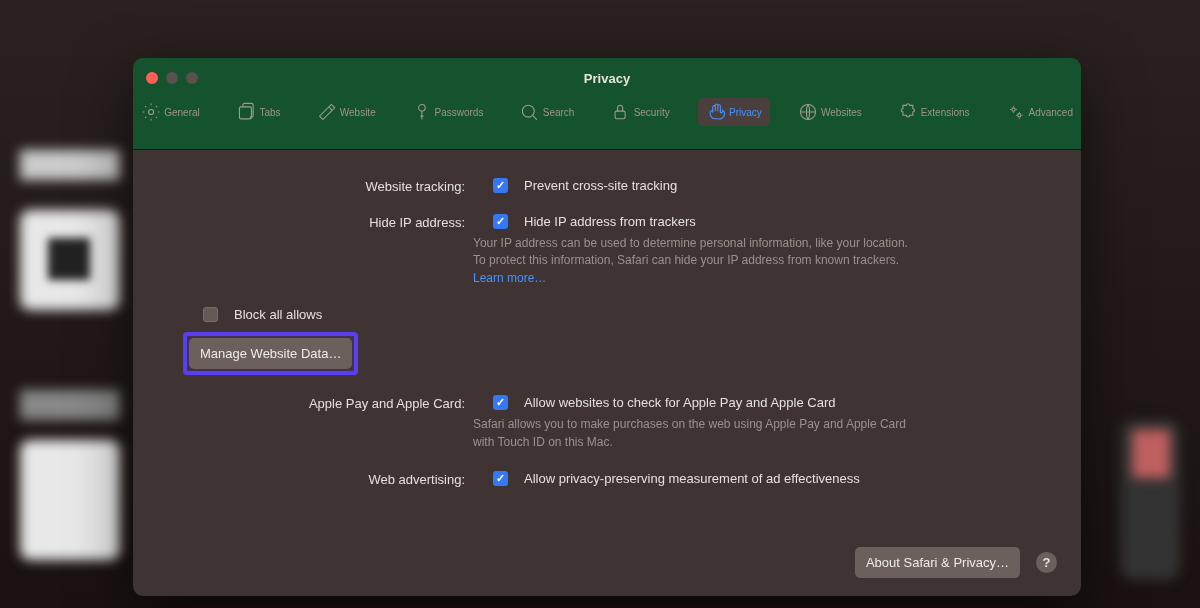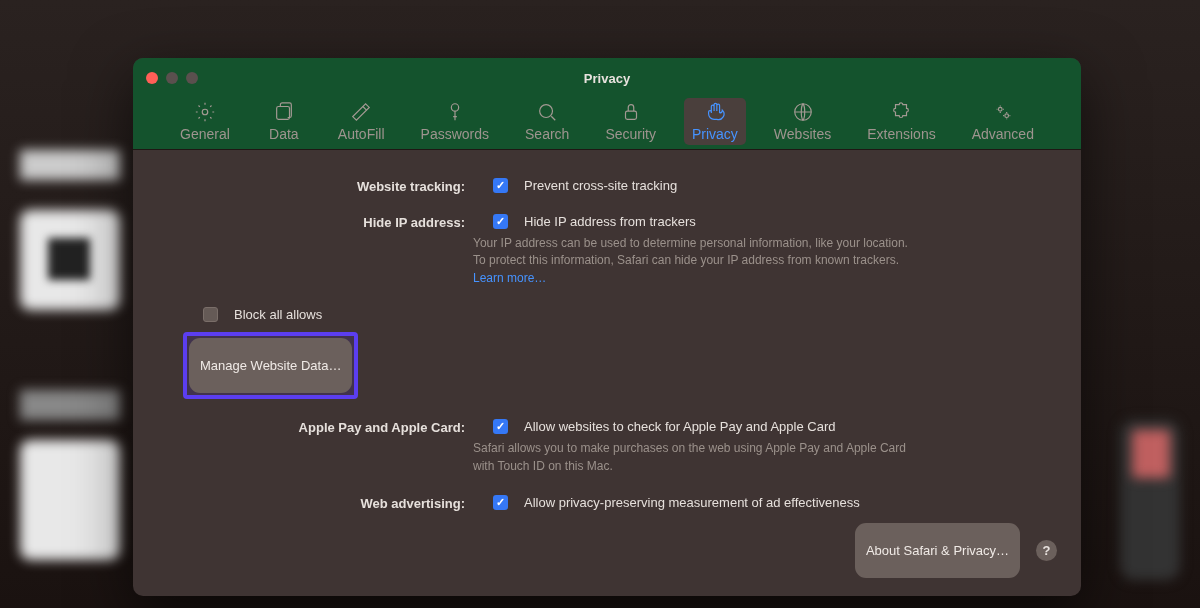--- a/index.html
+++ b/index.html
@@ -71,25 +71,25 @@
     position: absolute;
     top: 36px;
     left: 0; right: 0;
     display: flex;
     justify-content: center;
     gap: 20px;
     padding: 4px 0;
   }
   .tool-tab {
     display: flex;
-    flex-direction: column;
+    flex-direction: row;
     align-items: center;
     gap: 3px;
     color: #9e948f;
-    font-size: 14px;
+    font-size: 10px;
     padding: 3px 8px;
     border-radius: 5px;
     cursor: pointer;
     min-width: 52px;
   }
   .tool-tab.active {
     background: #4a3f3c;
     color: #4693ff;
   }
   .tool-tab.active svg { stroke: #4693ff; fill: none; }
@@ -104,21 +104,20 @@
     display: flex;
     align-items: flex-start;
     margin-bottom: 20px;
   }
   .row-label {
     width: 290px;
     text-align: right;
     padding-right: 8px;
     padding-top: 1px;
     flex-shrink: 0;
-    font-weight: bold;
   }
   .row-body {
     flex: 1;
     display: flex;
     flex-direction: column;
     gap: 6px;
   }
   .check-line {
     display: flex;
     align-items: flex-start;
@@ -146,22 +145,22 @@
     font-size: 12px;
     line-height: 1.45;
     max-width: 440px;
     padding-left: 0px;
   }
   .desc a { color: #4693ff; text-decoration: none; }
   .btn {
     background: #6b605c;
     color: #f0eae6;
     border: none;
-    border-radius: 11px;
-    padding: 20px 11px;
+    border-radius: 5px;
+    padding: 8px 11px;
     font-size: 13px;
     cursor: pointer;
     display: inline-block;
     width: fit-content;
   }
   .highlight-box {
     border: 4px solid #5b3ef0;
     border-radius: 4px;
     padding: 2px;
     width: fit-content;
@@ -219,29 +218,29 @@
             <path d="M12 2v2M12 20v2M4.93 4.93l1.41 1.41M17.66 17.66l1.41 1.41M2 12h2M20 12h2M4.93 19.07l1.41-1.41M17.66 6.34l1.41-1.41"></path>
           </svg>
         <span>General</span>
       </div>
 
       <div class="tool-tab">
         <svg viewBox="0 0 24 24">
             <rect x="4" y="6" width="14" height="14" rx="2"></rect>
             <path d="M8 6V4a2 2 0 012-2h8a2 2 0 012 2v12a2 2 0 01-2 2h-2"></path>
           </svg>
-        <span>Data</span>
+        <span>Tabs</span>
       </div>
 
       <div class="tool-tab">
         <svg viewBox="0 0 24 24">
             <path d="M3 17l4 4L21 7l-4-4L3 17z"></path>
             <path d="M14 6l4 4"></path>
           </svg>
-        <span>AutoFill</span>
+        <span>Website</span>
       </div>
 
       <div class="tool-tab">
         <svg viewBox="0 0 24 24">
             <circle cx="12" cy="7" r="4"></circle>
             <path d="M12 11v10M10 17h4"></path>
           </svg>
         <span>Passwords</span>
       </div>
 

